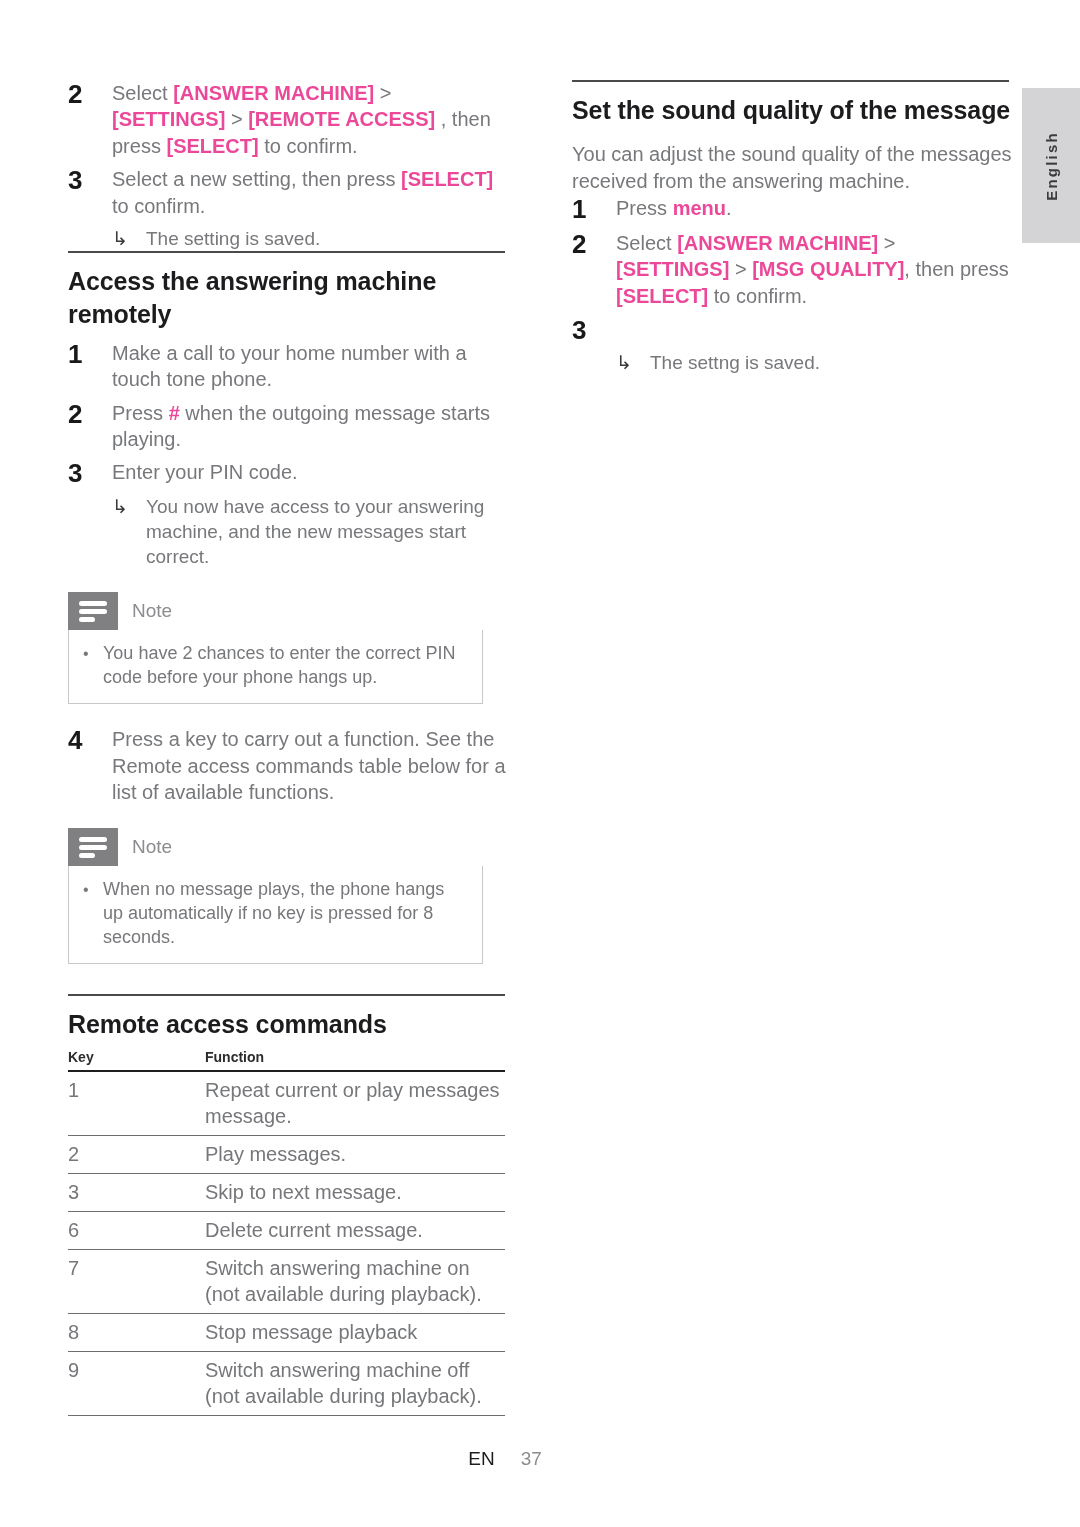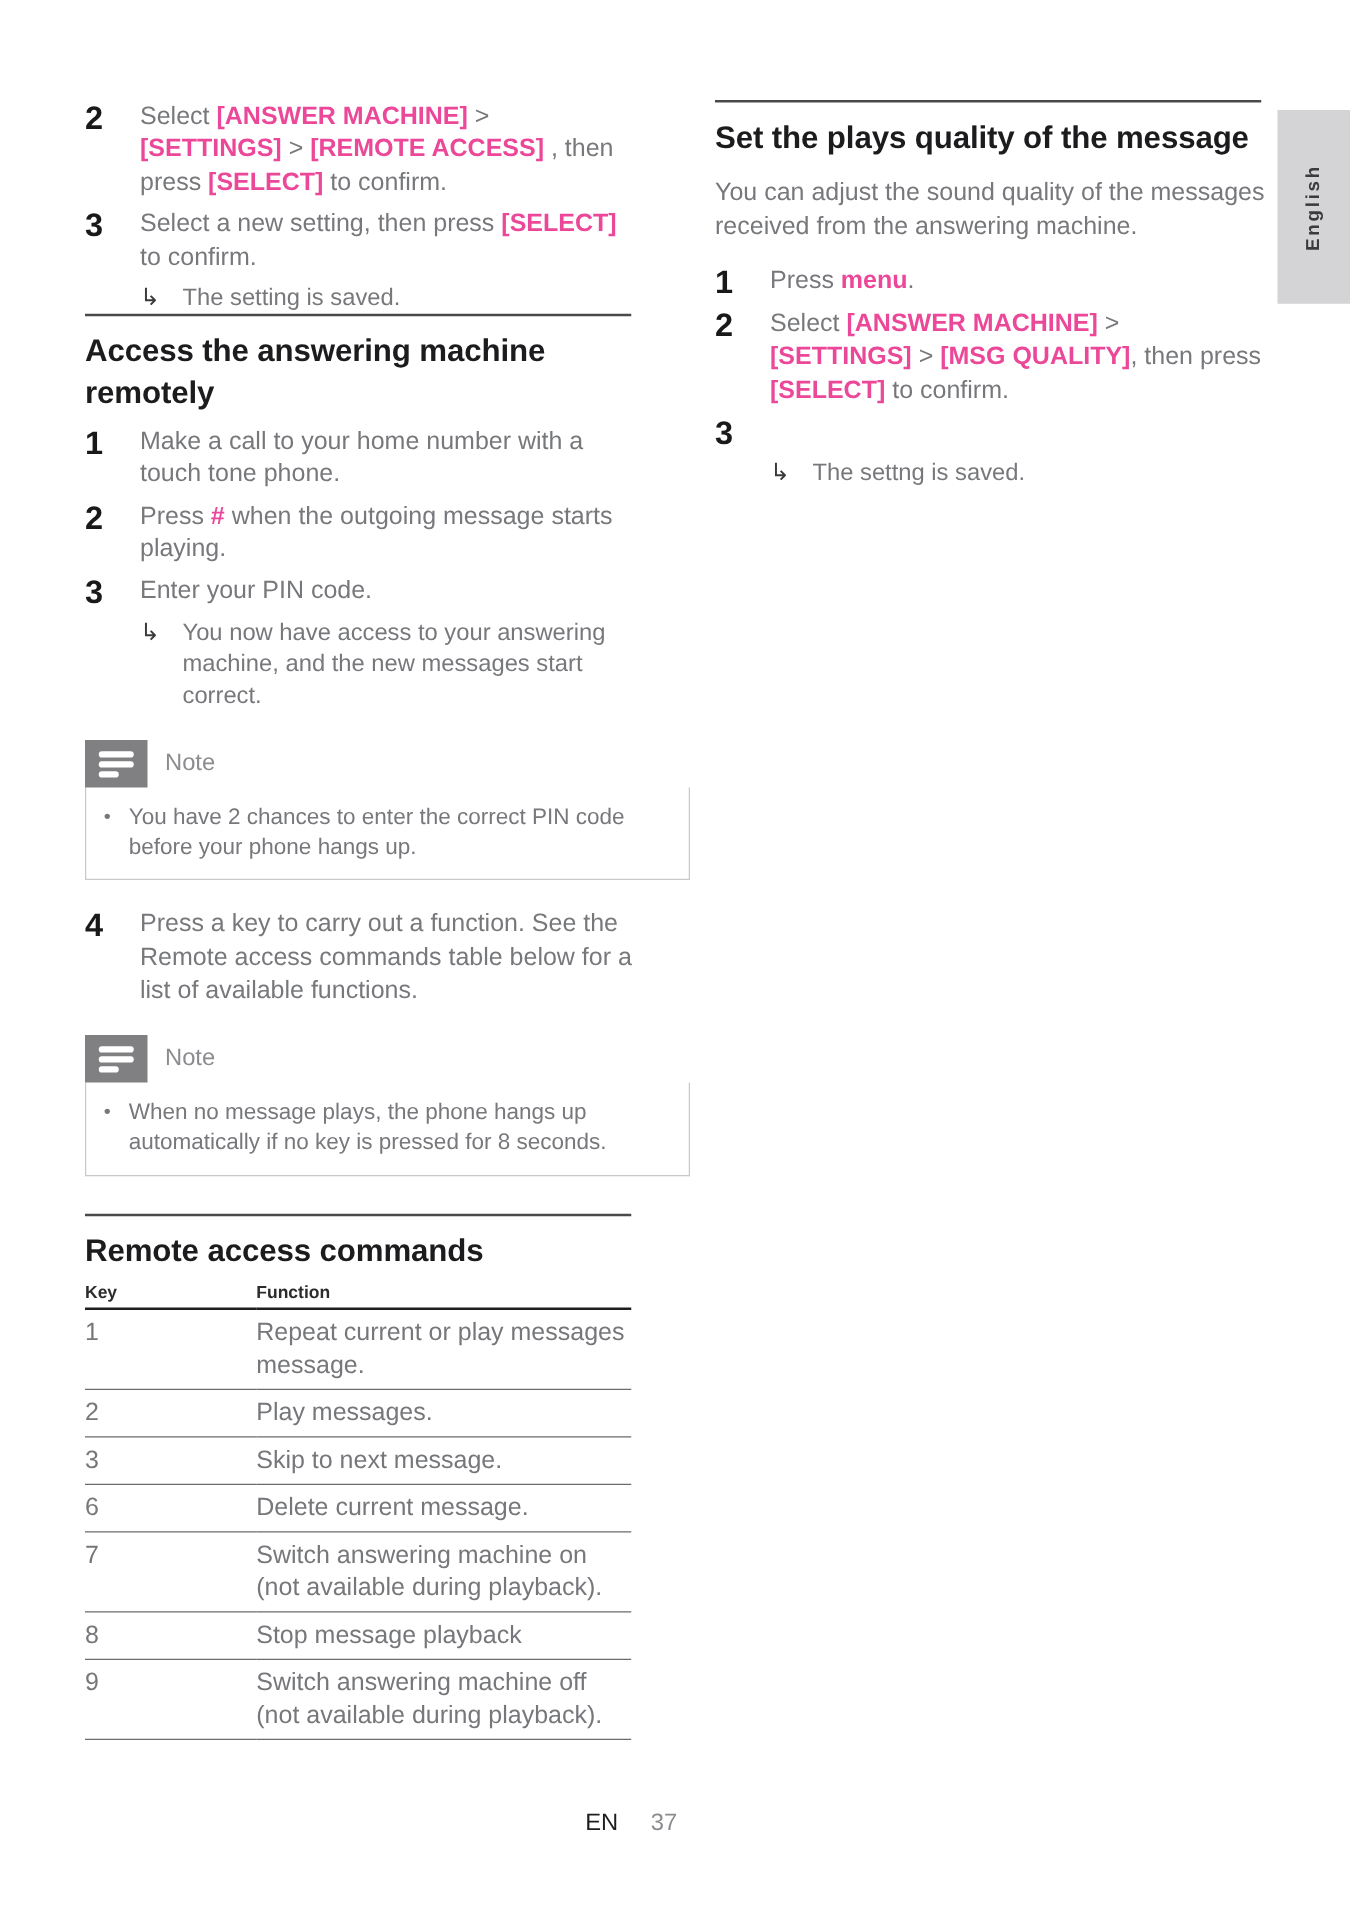--- a/index.html
+++ b/index.html
@@ -109,27 +109,27 @@
     font-size: 19px;
     line-height: 1.33;
   }
   .sub-text { flex: 1 1 auto; }
 
   
   .para {
     font-size: 20px;
     line-height: 1.35;
     color: #77787b;
-    margin: 0 0 16px 0;
+    margin: 0 0 0 0;
   }
 
   
   .note {
     margin: 22px 0 0 0;
-    width: 484px;
+    width: 415px;
   }
   .note-head {
     display: flex;
     align-items: center;
     height: 38px;
   }
   .note-icon {
     width: 50px;
     height: 38px;
     background: #808083;
@@ -352,21 +352,21 @@
               <td class="c-func">Switch answering machine off (not available during playback).</td>
             </tr>
           </tbody>
       </table>
     </div>
 
   </div>
 
   <div class="col col-right">
     <div class="rule-top"></div>
-    <h2>Set the plays quality of the message</h2>
+    <h2>Set the sound quality of the message</h2>
     <p class="para">You can adjust the sound quality of the messages received from the answering machine.</p>
     <div class="steps" id="right-steps">
         <div class="step">
           <div class="step-num">1</div>
           <div class="step-body"><span>Press </span><span class="inline-b">menu</span><span>.</span></div>
         </div>
         <div class="step">
           <div class="step-num">2</div>
           <div class="step-body"><span>Select </span><span class="inline-b">[ANSWER MACHINE]</span><span> &gt; </span><span class="inline-b">[SETTINGS]</span><span> &gt; </span><span class="inline-b">[MSG QUALITY]</span><span>, then press </span><span class="inline-b">[SELECT]</span><span> to confirm.</span></div>
         </div>

